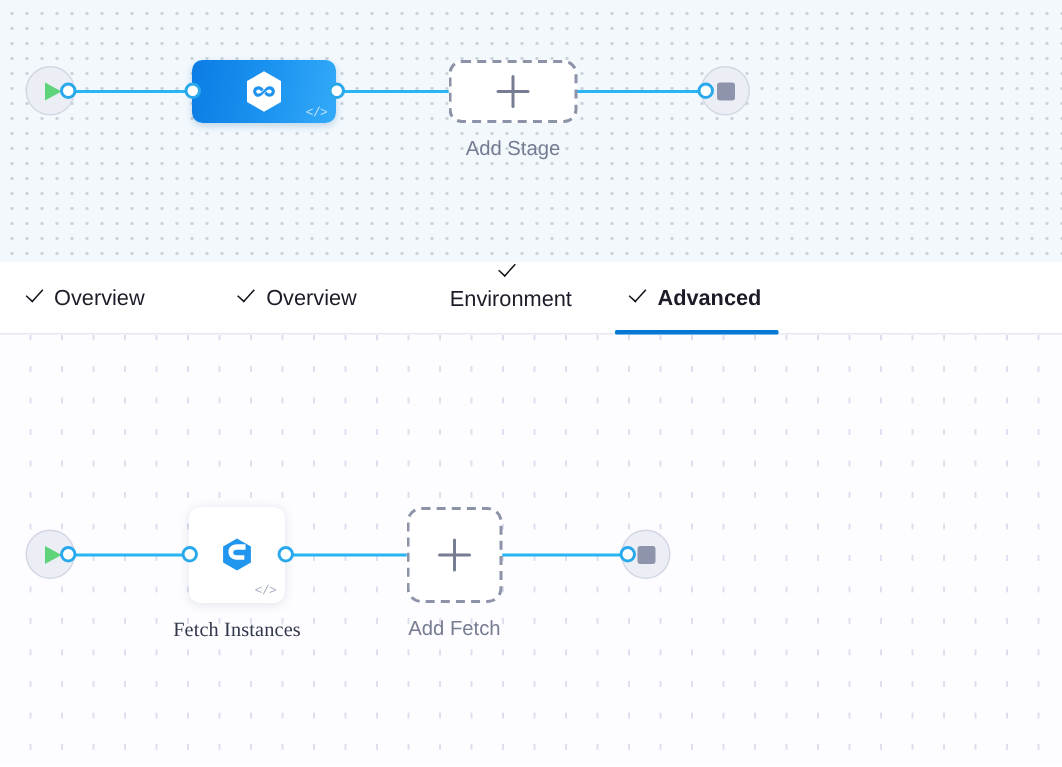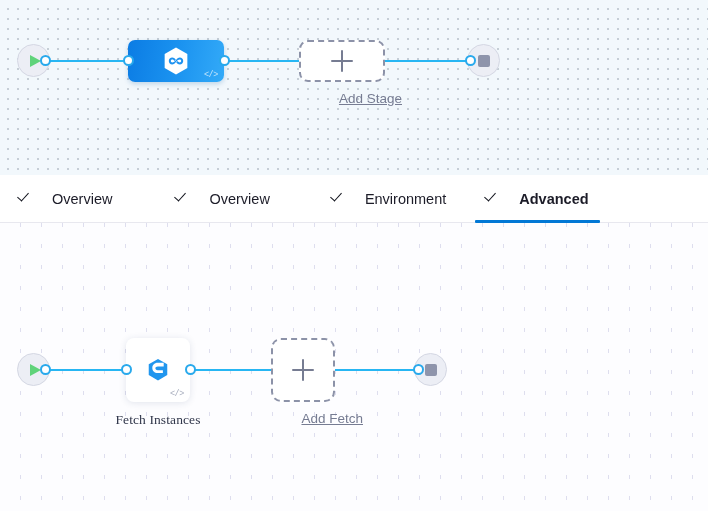--- a/index.html
+++ b/index.html
@@ -44,21 +44,21 @@
     height: 48px;
     background: #ffffff;
     border-bottom: 1px solid #e8e8ef;
     display: flex;
     align-items: center;
     z-index: 5;
   }
   .tab {
     display: flex;
     align-items: center;
-    gap: 20px;
+    gap: 4px;
     height: 48px;
     position: relative;
     font-size: 14.5px;
     color: #1c1c28;
     cursor: pointer;
     white-space: nowrap;
   }
   .tab .tab-check {
     display: inline-block;
     width: 13px;
@@ -265,22 +265,21 @@
     background: #767c92;
     border-radius: 1px;
   }
   .plus::before { left: 0; top: 10px; width: 22px; height: 2.2px; }
   .plus::after  { top: 0; left: 10px; height: 22px; width: 2.2px; }
   .add-label {
     position: absolute;
     font-size: 13.5px;
     color: #767c92;
     white-space: nowrap;
-    text-align: right;
-    text-decoration: underline;
+    text-align: center;
   }
 </style>
 </head>
 <body>
 
 <div id="app">
 
   <div class="stage-canvas">
 
     <div class="conn-line" style="left:44px; top:60px; width:92px;"></div>
@@ -322,21 +321,21 @@
 
   <div class="tabbar">
     <div class="tab" style="margin-left:19px;">
       <span class="tab-check"></span>
       <span class="tab-label">Overview</span>
     </div>
     <div class="tab" style="margin-left:64px;">
       <span class="tab-check"></span>
       <span class="tab-label">Overview</span>
     </div>
-    <div class="tab" style="margin-left:62px;">
+    <div class="tab" style="margin-left:62px;flex-direction:column;">
       <span class="tab-check"></span>
       <span class="tab-label">Environment</span>
     </div>
     <div class="tab active" style="margin-left:40px;">
       <span class="tab-check"></span>
       <span class="tab-label">Advanced</span>
     </div>
   </div>
 
   <div class="exec-canvas">

